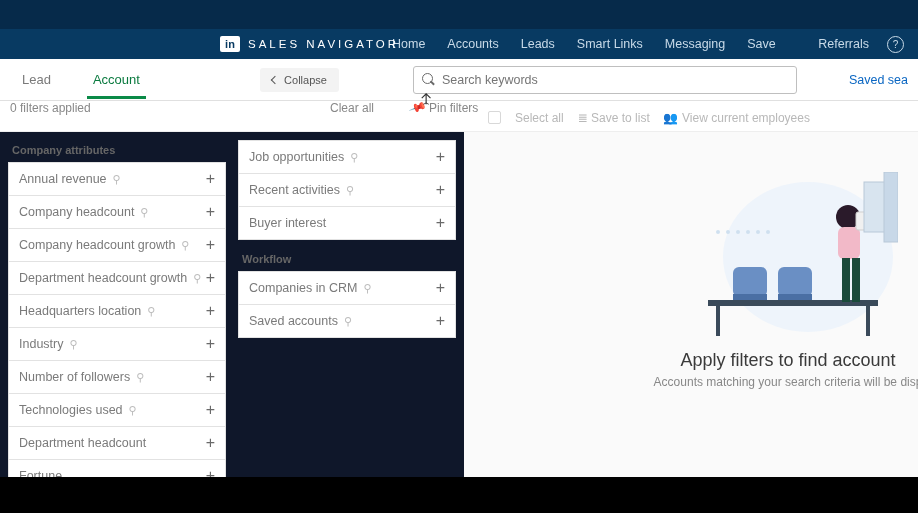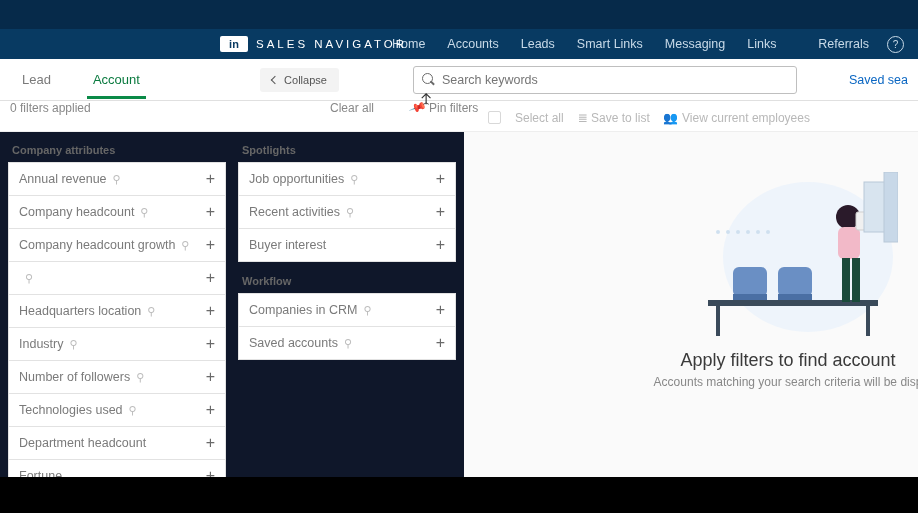--- a/index.html
+++ b/index.html
@@ -27,21 +27,21 @@
     font-size: 12.5px;
     position: relative;
   }
   .brand {
     display: flex;
     align-items: center;
     position: absolute;
     left: 220px;
   }
   .brand-logo {
-    width: 28px;
+    width: 20px;
     height: 16px;
     background: #fff;
     color: #083a62;
     font-weight: 700;
     font-size: 11px;
     display: flex;
     align-items: center;
     justify-content: center;
     border-radius: 2px;
     margin-right: 8px;
@@ -288,21 +288,21 @@
   <div class="brand">
     <div class="brand-logo">in</div>
     <div class="brand-text">SALES NAVIGATOR</div>
   </div>
   <div class="nav-links">
     <span class="nav-link">Home</span>
     <span class="nav-link">Accounts</span>
     <span class="nav-link">Leads</span>
     <span class="nav-link">Smart Links</span>
     <span class="nav-link">Messaging</span>
-    <span class="nav-link">Links</span>
+    <span class="nav-link">Save</span>
   </div>
   <div class="nav-right">
     <span class="nav-link">Referrals</span>
     <span class="help-icon">?</span>
   </div>
 </div>
 
 <div class="subbar">
   <div class="tabs">
     <div class="tab">Lead</div>
@@ -354,20 +354,21 @@
             <span>Company headcount</span>
             <span class="thumbtack">⚲</span>
             <span class="plus">+</span>
           </div>
           <div class="filter-row">
             <span>Company headcount growth</span>
             <span class="thumbtack">⚲</span>
             <span class="plus">+</span>
           </div>
           <div class="filter-row">
+            <span>Department headcount growth</span>
             <span class="thumbtack">⚲</span>
             <span class="plus">+</span>
           </div>
           <div class="filter-row">
             <span>Headquarters location</span>
             <span class="thumbtack">⚲</span>
             <span class="plus">+</span>
           </div>
           <div class="filter-row">
             <span>Industry</span>
@@ -388,21 +389,20 @@
             <span>Department headcount</span>
             <span class="plus">+</span>
           </div>
           <div class="filter-row">
             <span>Fortune</span>
             <span class="plus">+</span>
           </div>
         </div>
     </div>
     <div class="col col2">
-      <div class="group-title">Spotlights</div>
       <div id="sp-list">
           <div class="filter-row">
             <span>Job opportunities</span>
             <span class="thumbtack">⚲</span>
             <span class="plus">+</span>
           </div>
           <div class="filter-row">
             <span>Recent activities</span>
             <span class="thumbtack">⚲</span>
             <span class="plus">+</span>

